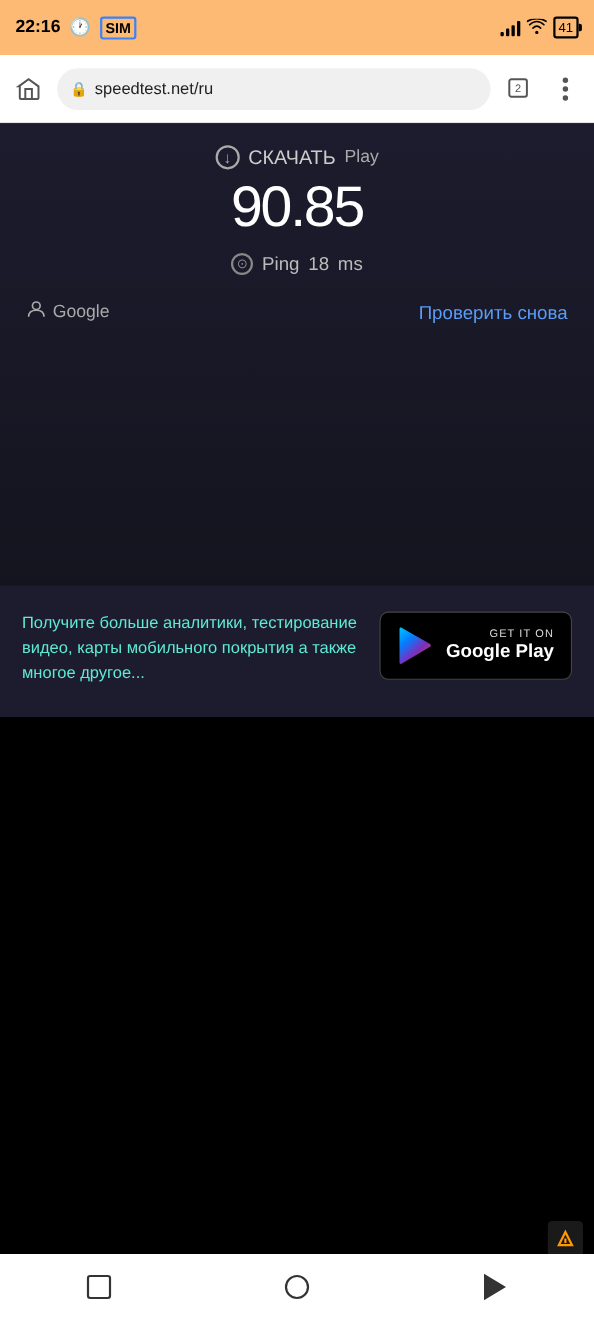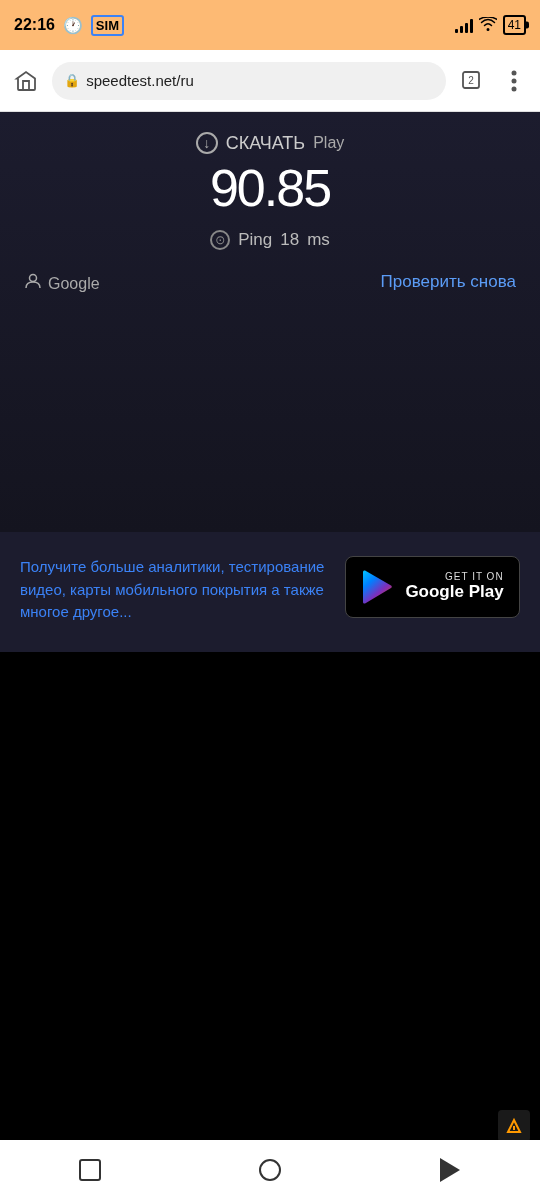--- a/index.html
+++ b/index.html
@@ -232,21 +232,21 @@
       display: flex;
       align-items: center;
       justify-content: center;
       color: #888;
       font-size: 12px;
     }
 
     
     .info-row {
       display: flex;
-      align-items: flex-start;
+      align-items: flex-end;
       justify-content: space-between;
       margin-top: 22px;
       padding: 0 4px;
     }
     .provider-info {
       display: flex;
       align-items: center;
       gap: 6px;
       color: #aaa;
       font-size: 16px;
@@ -266,21 +266,21 @@
     
     .promo-section {
       background: #1c1c2e;
       padding: 24px 20px 28px;
       display: flex;
       align-items: flex-start;
       gap: 20px;
     }
     .promo-text {
       flex: 1;
-      color: #3b82f6;
+      color: #5eead4;
       font-size: 15px;
       line-height: 1.5;
     }
     .google-play-btn {
       flex-shrink: 0;
       width: 175px;
       height: 62px;
       background: #000;
       border: 1px solid #444;
       border-radius: 8px;

